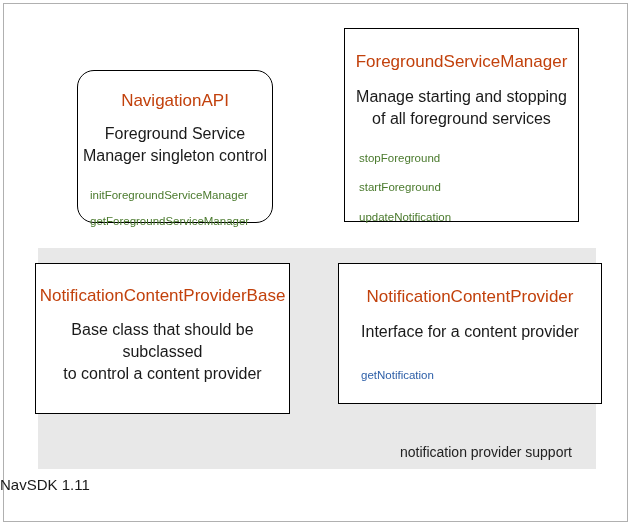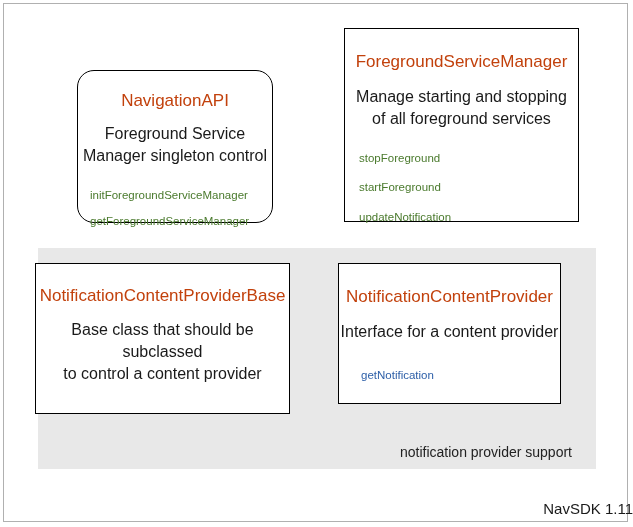--- a/index.html
+++ b/index.html
@@ -105,34 +105,34 @@
 
   #box-notification-content-provider-base {
     left: 35px;  top: 263px; width: 255px; height: 151px;
   }
   #box-notification-content-provider-base .class-title { margin-top: 22px; }
   #box-notification-content-provider-base .class-desc  { margin-top: 13px; }
   #box-notification-content-provider-base .members     { margin: 22px 0 0 22px; }
   #box-notification-content-provider-base .member      { margin-bottom: 17px; }
 
   #box-notification-content-provider {
-    left: 338px; top: 263px; width: 223px; height: 141px;
+    left: 338px; top: 263px; width: 264px; height: 141px;
   }
   #box-notification-content-provider .class-title { margin-top: 23px; }
   #box-notification-content-provider .class-desc  { margin-top: 14px; }
   #box-notification-content-provider .members     { margin: 26px 0 0 22px; }
   #box-notification-content-provider .member      { margin-bottom: 14px; }
 
   
   .footer-label {
     position: absolute;
     left: 0;
     right: 0;
-    top: 500px;
-    text-align: right;
+    top: 476px;
+    text-align: left;
     font-size: 15px;
     color: #1a1a1a;
   }
 </style>
 </head>
 <body>
 
 <div id="canvas">
 
   <div class="outer-frame"></div>

